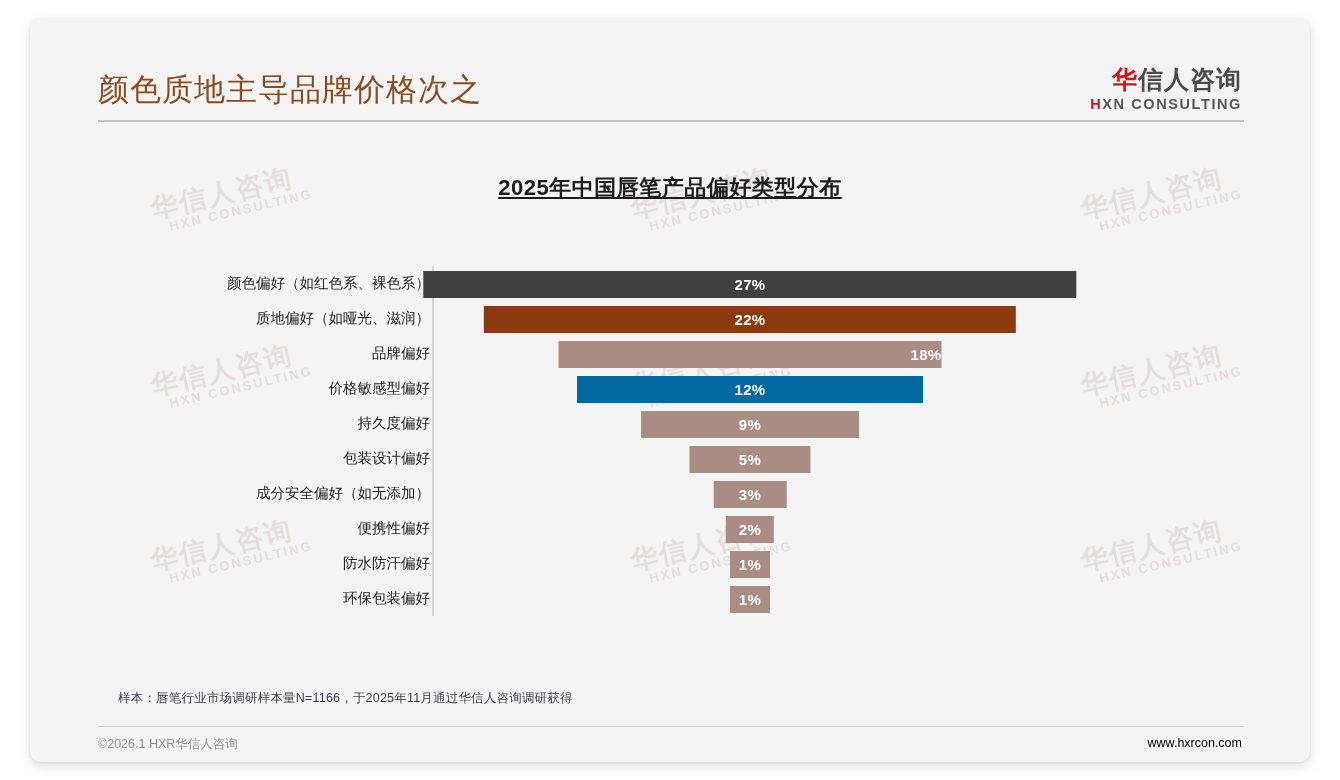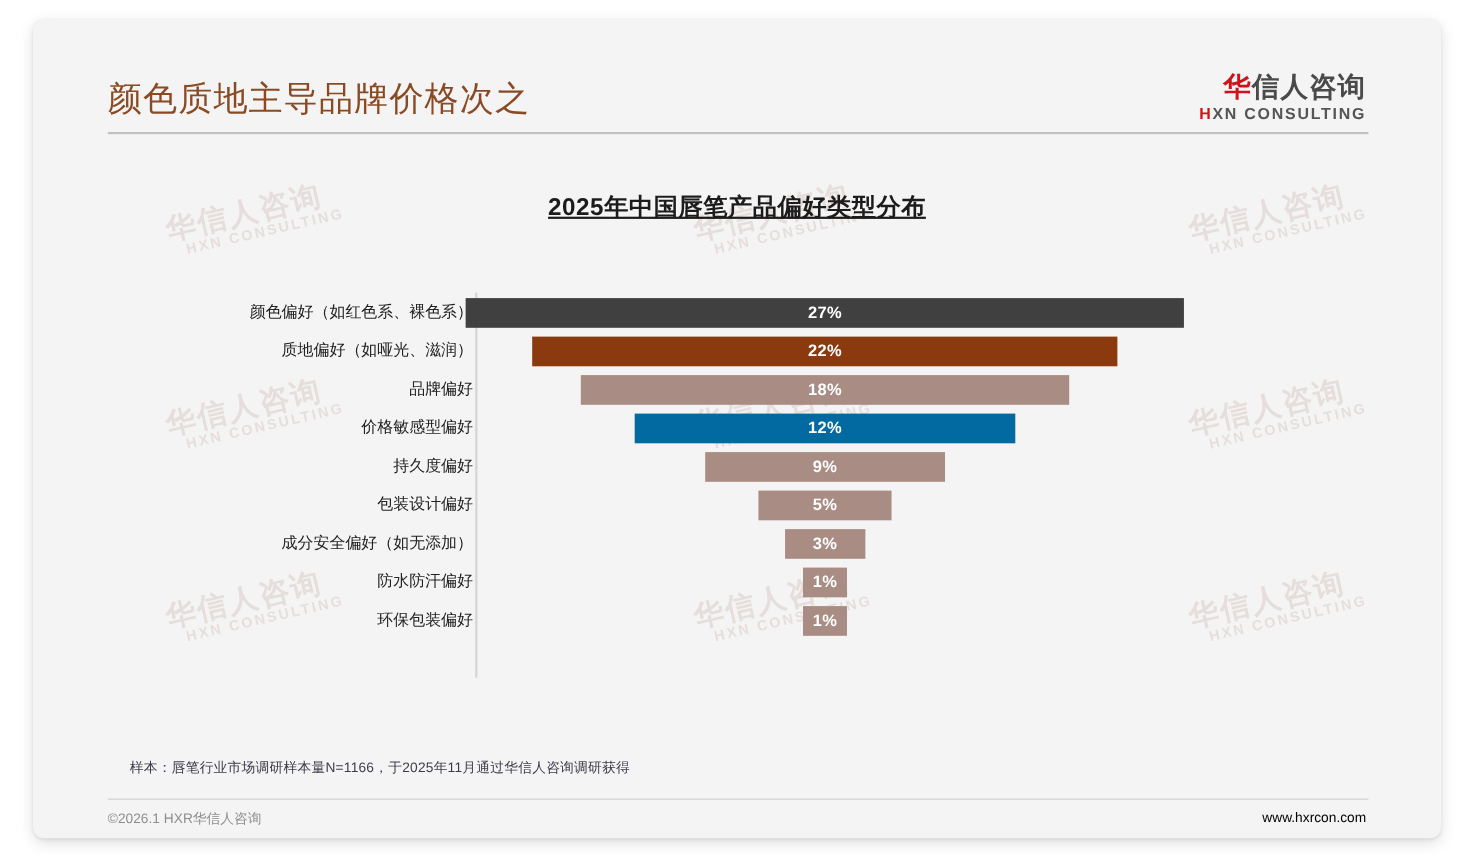--- a/index.html
+++ b/index.html
@@ -152,21 +152,21 @@
         </div>
       </div>
       <div class="row">
         <div class="row-label">质地偏好（如哑光、滋润）</div>
         <div class="bar" style="width: 532.4px; background: rgb(138, 58, 14); left: 720px;">
           <span class="bar-val">22%</span>
         </div>
       </div>
       <div class="row">
         <div class="row-label">品牌偏好</div>
-        <div class="bar" style="width: 444px; background: rgb(169, 140, 132); left: 720px;">
+        <div class="bar" style="width: 383px; background: rgb(169, 140, 132); left: 720px; justify-content: flex-end;">
           <span class="bar-val">18%</span>
         </div>
       </div>
       <div class="row">
         <div class="row-label">价格敏感型偏好</div>
         <div class="bar" style="width: 346px; background: #0369a1; left: 720px; text-align: center;">
           <span class="bar-val">12%</span>
         </div>
       </div>
       <div class="row">
@@ -178,20 +178,26 @@
       <div class="row">
         <div class="row-label">包装设计偏好</div>
         <div class="bar" style="width: 121px; background: rgb(169, 140, 132); left: 720px;">
           <span class="bar-val">5%</span>
         </div>
       </div>
       <div class="row">
         <div class="row-label">成分安全偏好（如无添加）</div>
         <div class="bar" style="width: 72.6px; background: rgb(169, 140, 132); left: 720px;">
           <span class="bar-val">3%</span>
+        </div>
+      </div>
+      <div class="row">
+        <div class="row-label">便携性偏好</div>
+        <div class="bar" style="width: 48.4px; background: rgb(169, 140, 132); left: 720px;">
+          <span class="bar-val">2%</span>
         </div>
       </div>
       <div class="row">
         <div class="row-label">防水防汗偏好</div>
         <div class="bar" style="width: 40px; background: rgb(169, 140, 132); left: 720px;">
           <span class="bar-val">1%</span>
         </div>
       </div>
       <div class="row">
         <div class="row-label">环保包装偏好</div>

